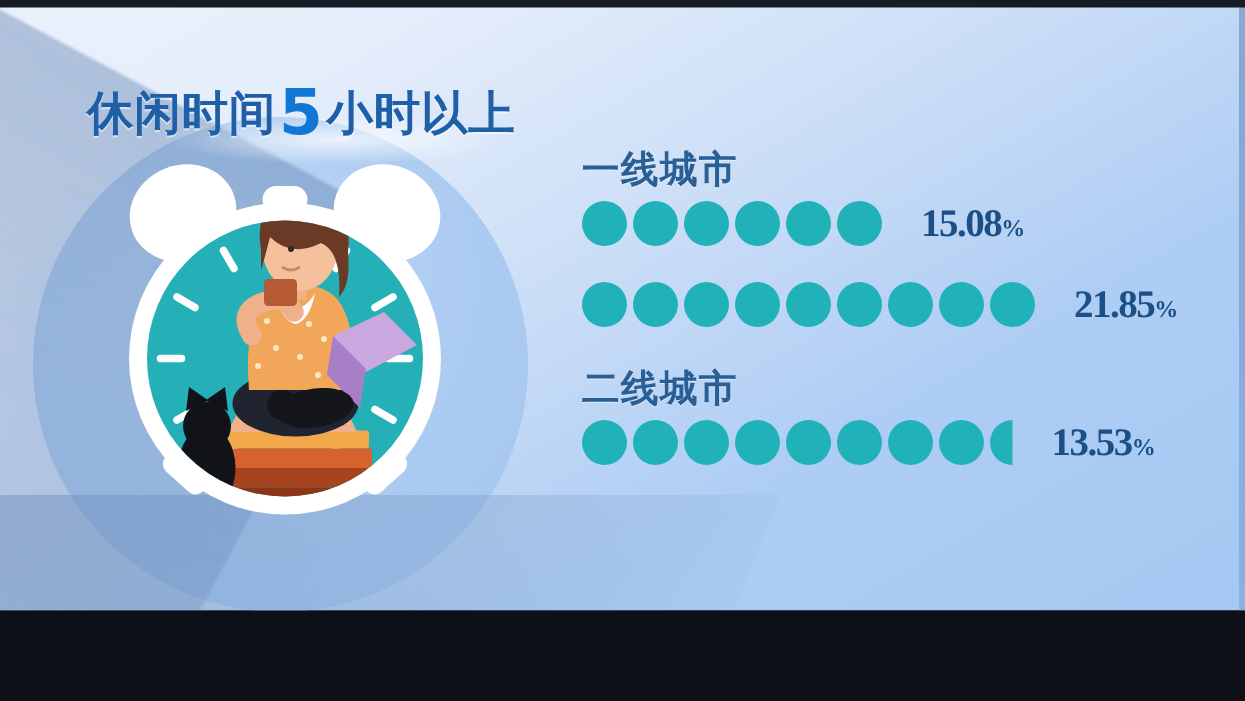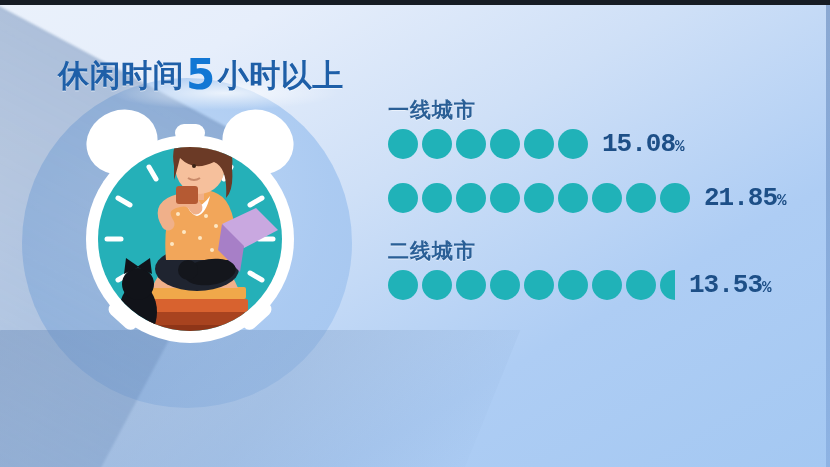--- a/index.html
+++ b/index.html
@@ -1,20 +1,20 @@
 <!DOCTYPE html>
 <html><head>
 <meta charset="utf-8">
 <style>
   html,body{margin:0;padding:0;background:#0d1117;}
   body{font-family:"Liberation Sans","DejaVu Sans",sans-serif;}
 
   #stage{
     position:relative;
-    width:830px;height:467px;
+    width:830px;height:407px;
     overflow:hidden;
     background:linear-gradient(150deg,#eaf1fb 0%,#e6eefb 18%,#cfe0f7 42%,#aecdf4 70%,#a4c8f2 100%);
   }
 
   
   .topbar{
     position:absolute;left:0;top:0;width:830px;height:5px;
     background:#161c24;z-index:40;
   }
   
@@ -66,37 +66,37 @@
   }
 
   
   .clock{position:absolute;left:60px;top:104px;width:260px;height:250px;z-index:10;}
 
   
   .rows{position:absolute;left:388px;top:96px;z-index:25;}
   .row{position:relative;margin-bottom:24px;}
   .row-label{
     font-family:"DejaVu Sans","Liberation Sans",sans-serif;
-    font-weight:bold;font-size:21px;color:#2a5f96;
+    font-weight:bold;font-size:25px;color:#2a5f96;
     letter-spacing:1px;margin-bottom:5px;
     text-shadow:0 1px 0 rgba(255,255,255,.5);
   }
   .row-body{display:flex;align-items:center;}
   .dots{display:flex;align-items:center;}
   .dot{
     width:30px;height:30px;border-radius:50%;
     background:#20b2b8;margin-right:4px;flex:0 0 auto;
   }
   .dot.half{
     width:15px;border-radius:15px 0 0 15px;
     background:#20b2b8;
   }
   .pct{
-    margin-left:10px;
-    font-family:Liberation Mono, monospace;
+    margin-left:22px;
+    font-family:Liberation Serif, serif;
     font-weight:bold;font-size:26px;color:#1d4f87;
     letter-spacing:-1px;white-space:nowrap;
   }
   .pct .sym{font-size:16px;letter-spacing:0;}
 </style>
 </head>
 <body>
 
 <div id="stage">
 

